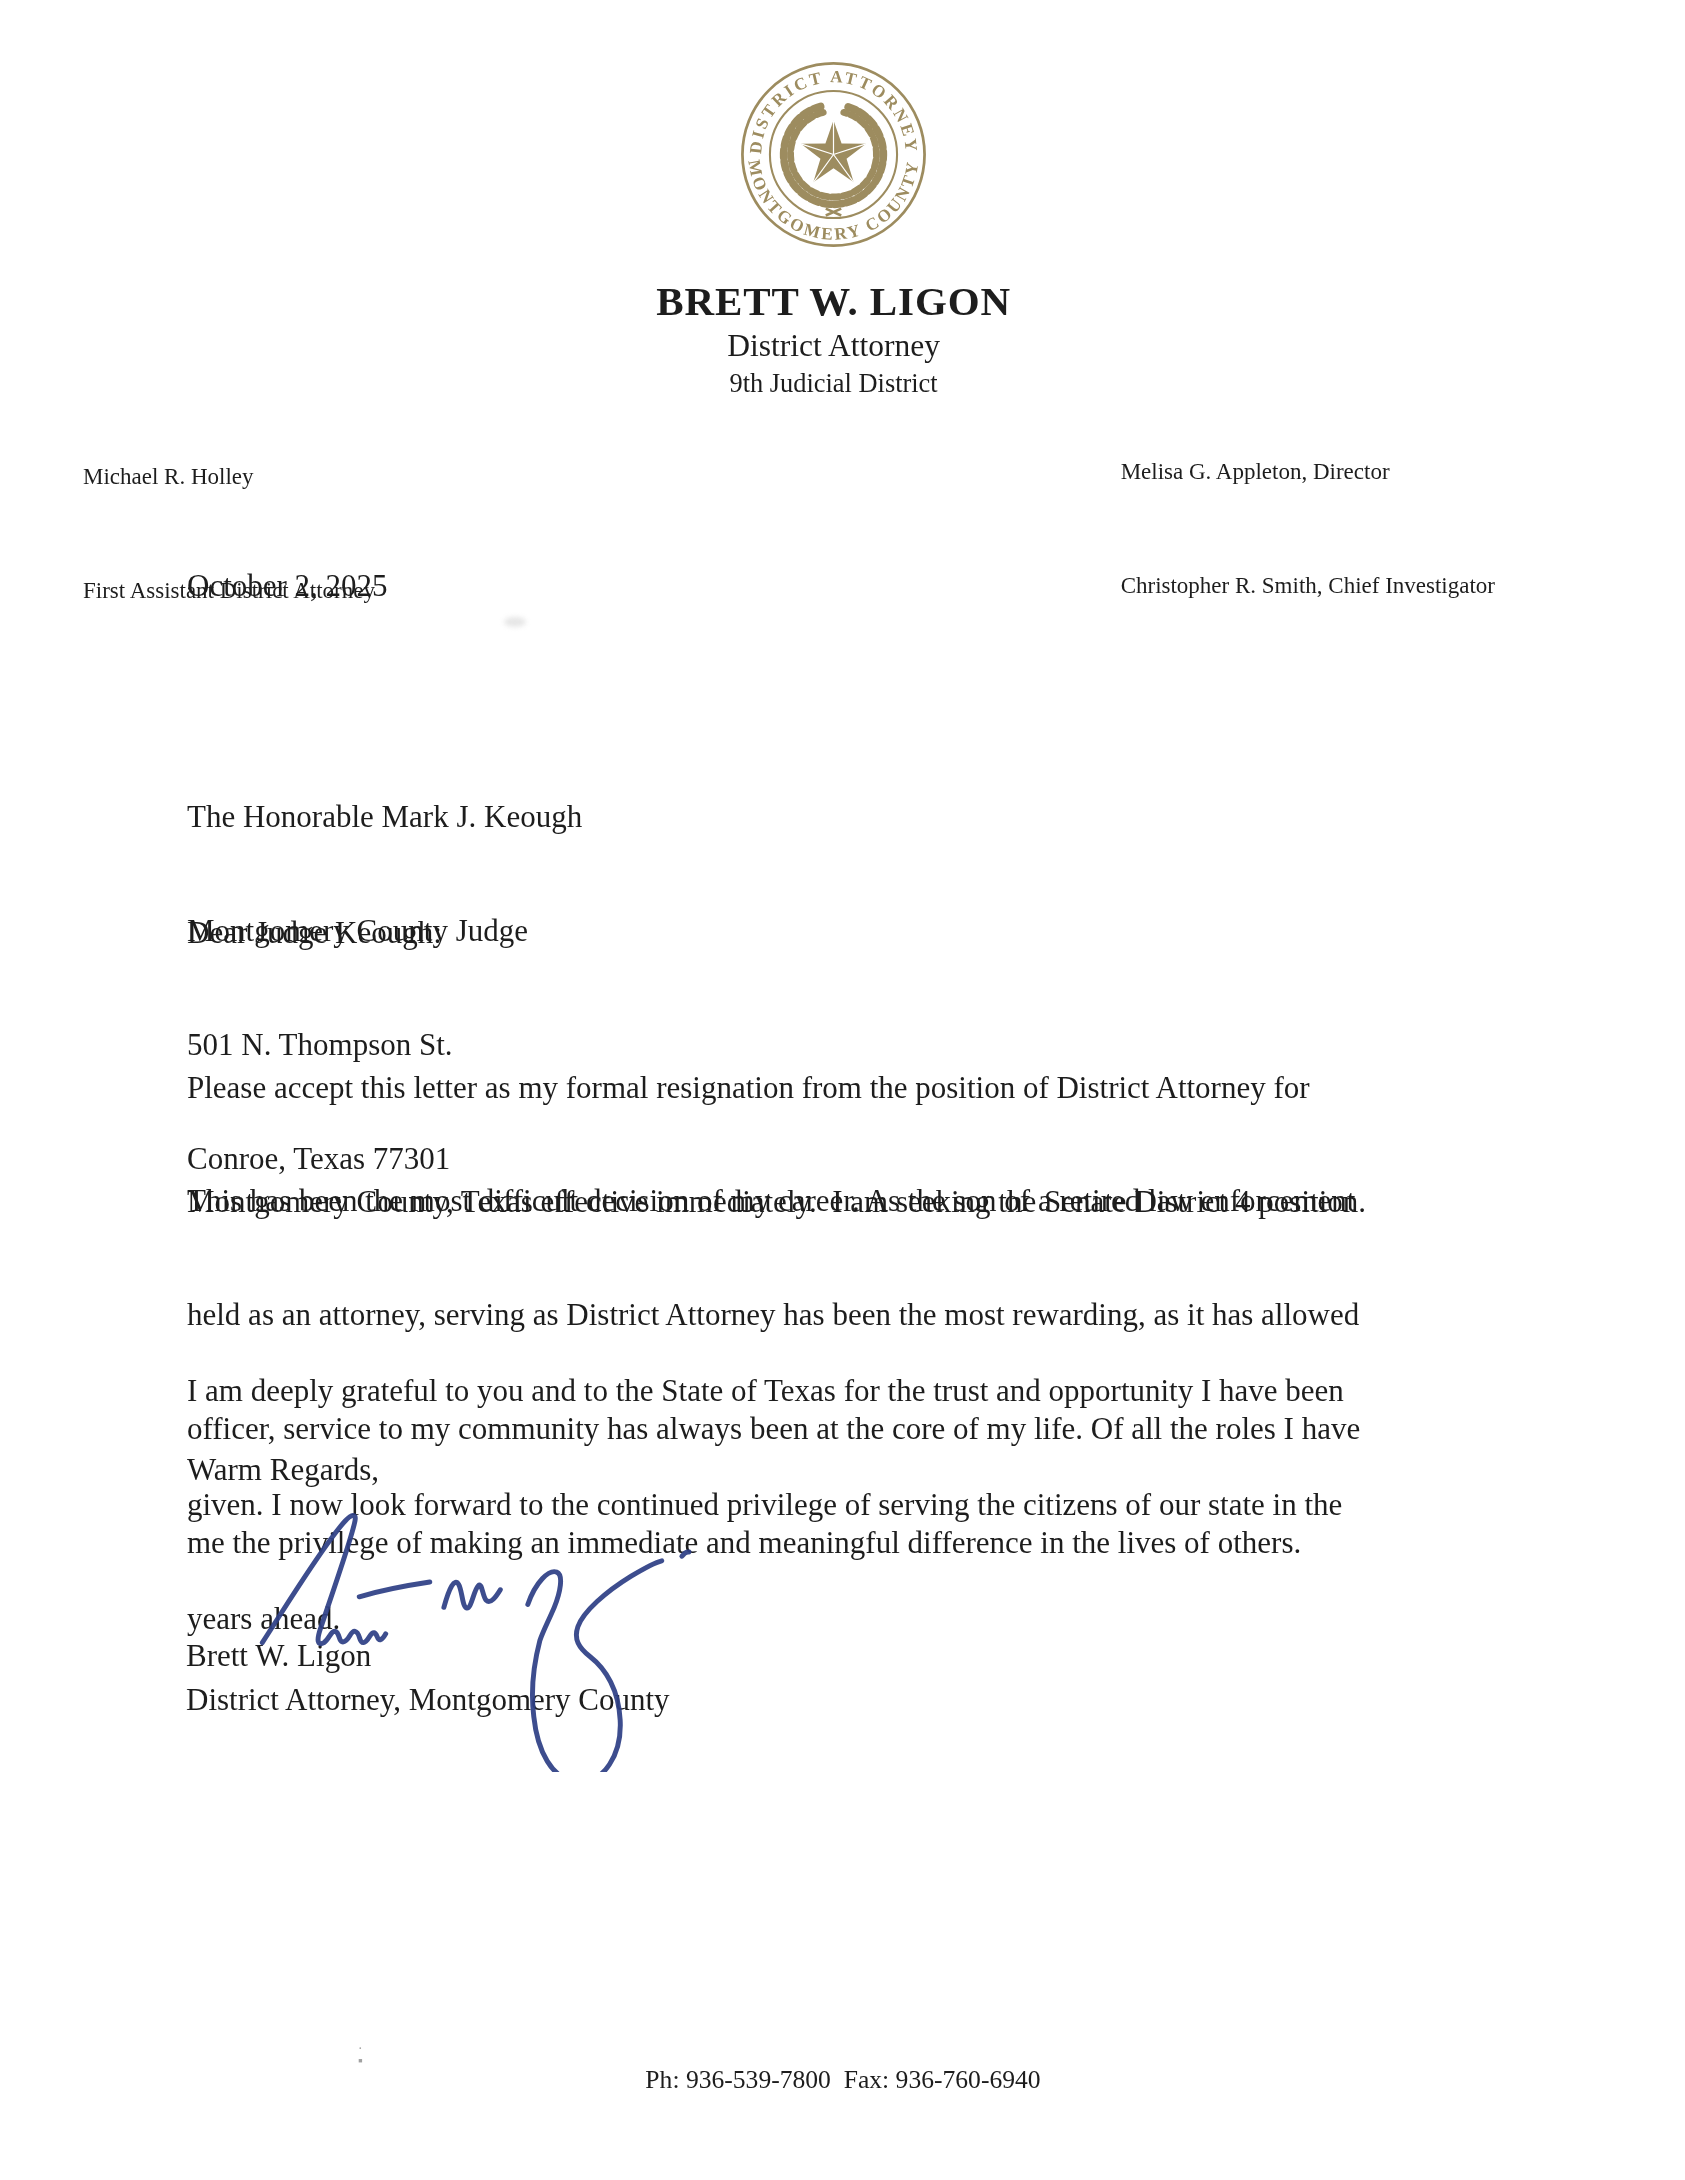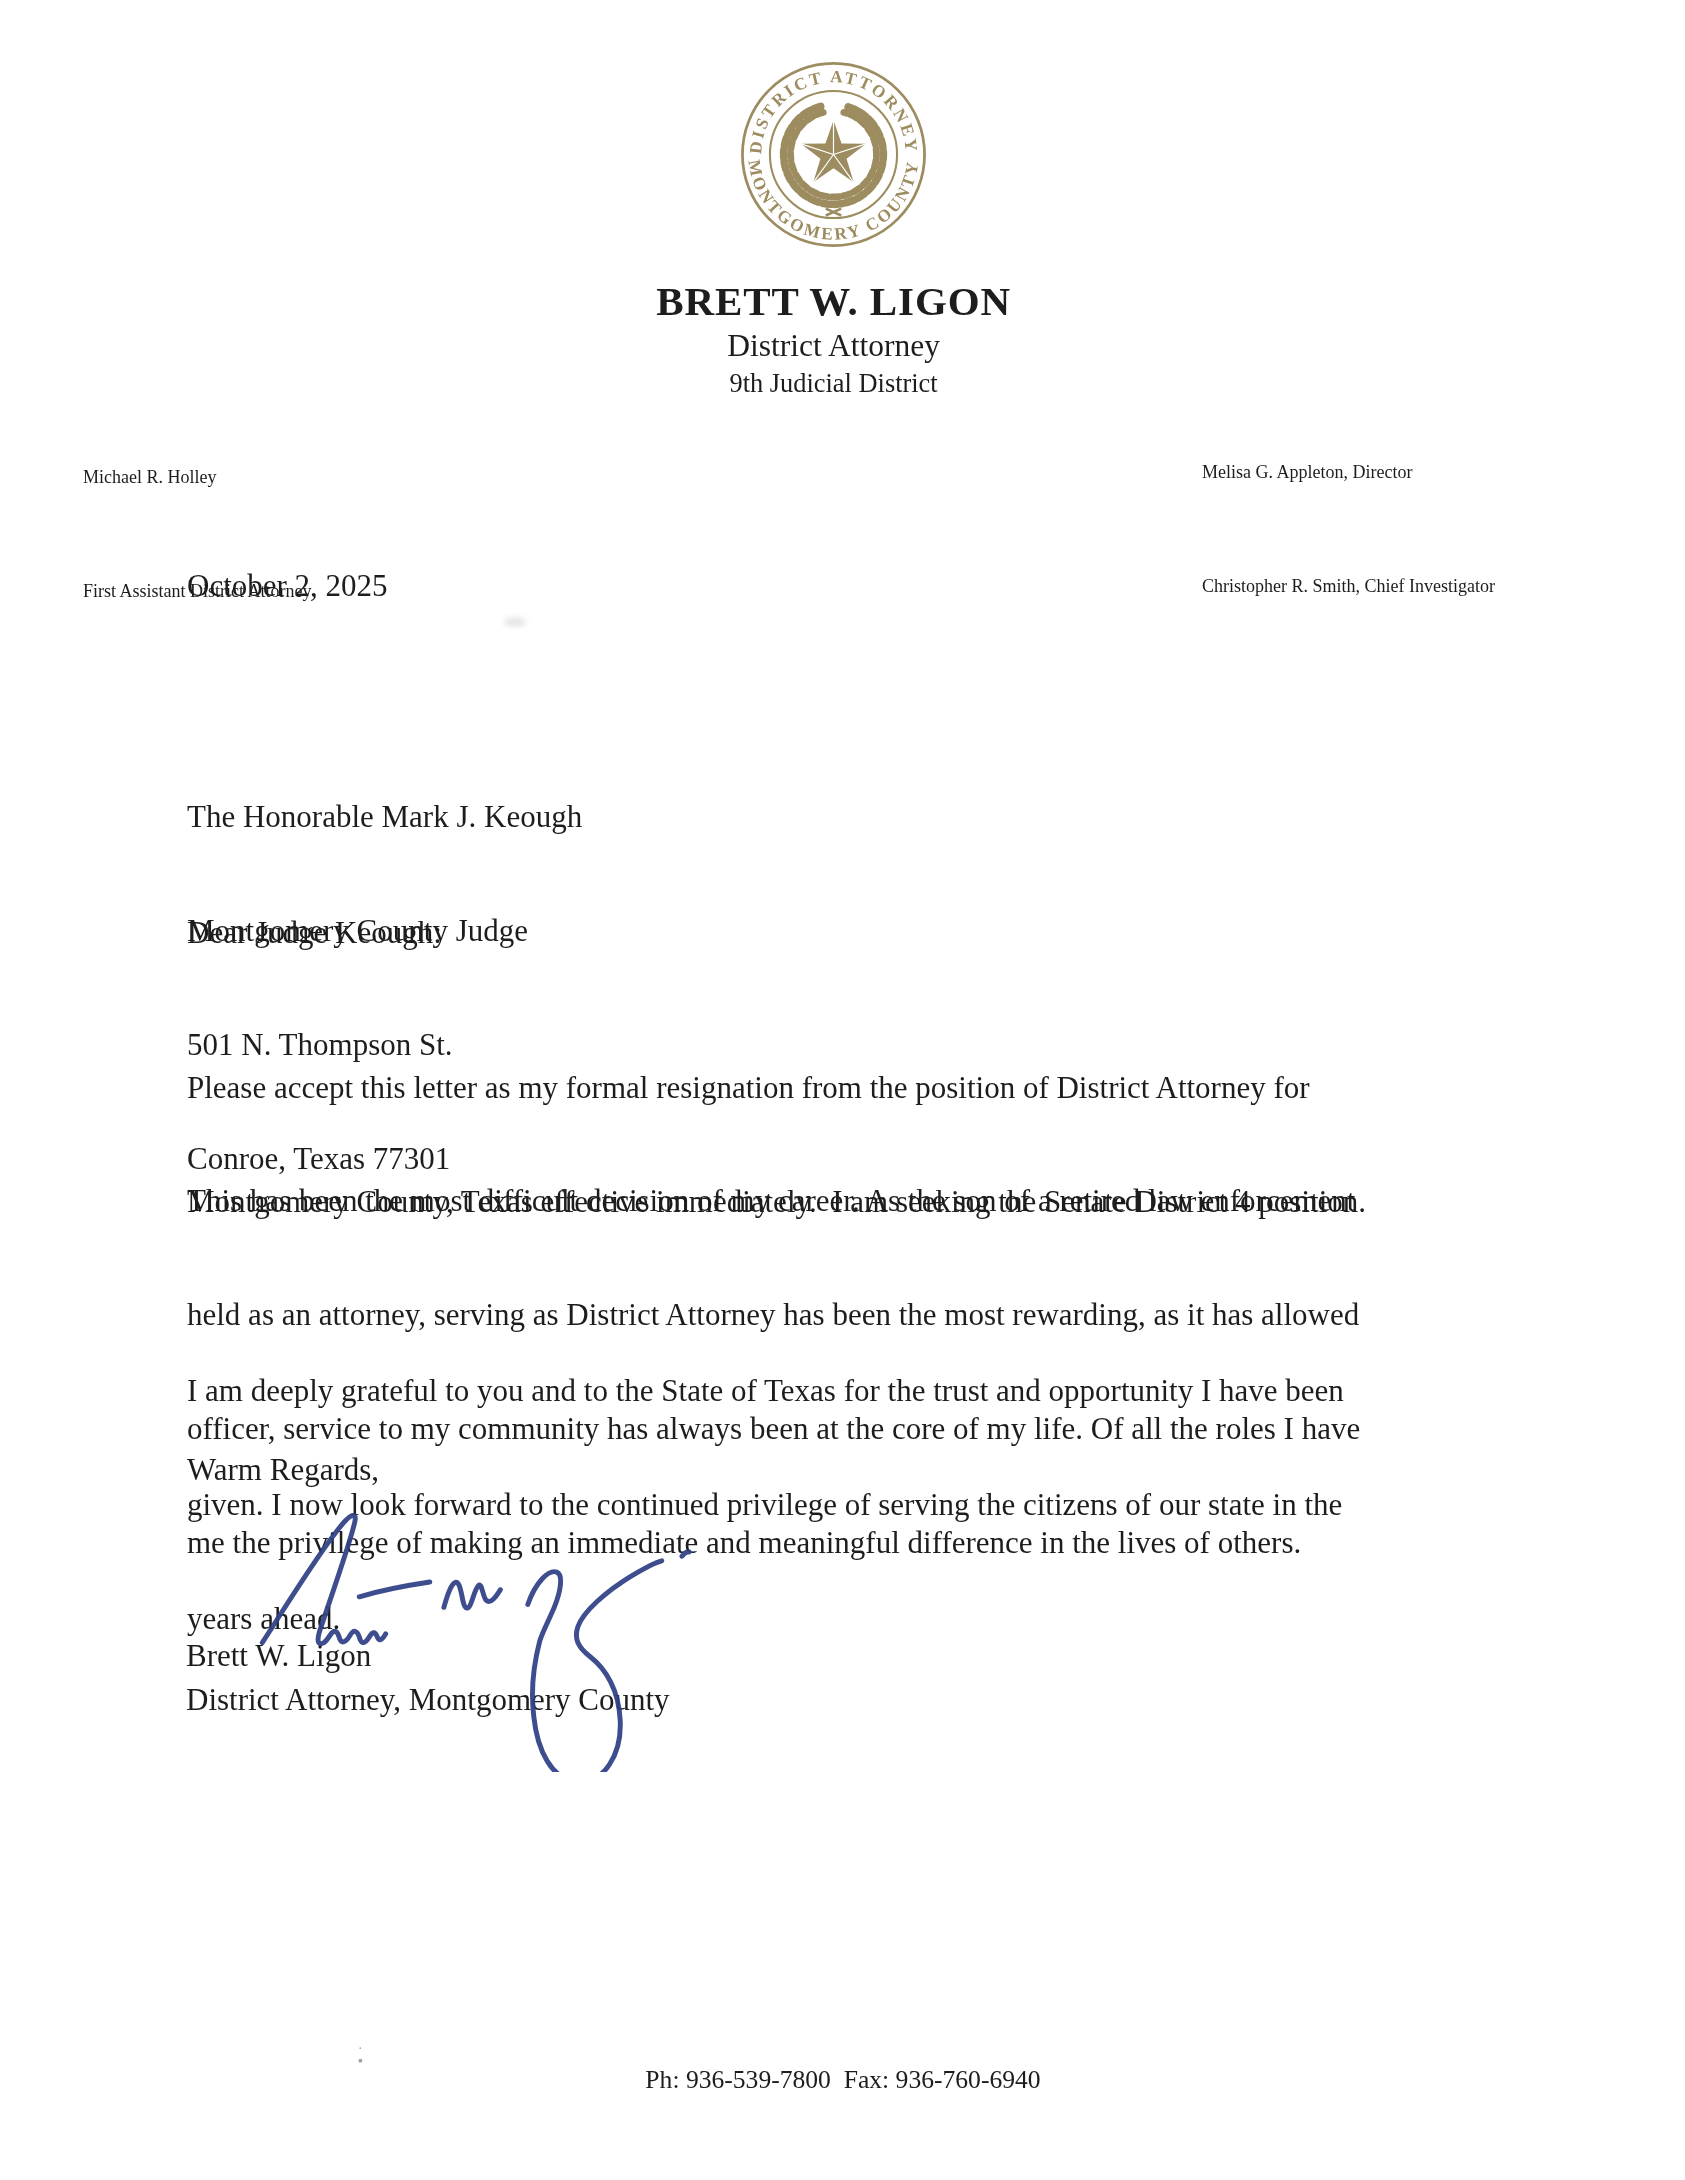--- a/index.html
+++ b/index.html
@@ -31,21 +31,21 @@
   }
   .masthead-title {
     font-size: 31.5px;
     line-height: 1;
   }
   .masthead-district {
     font-size: 26.4px;
     line-height: 1;
   }
   .side-official {
-    font-size: 18px;
+    font-size: 23px;
     line-height: 38px;
     white-space: pre-wrap;
   }
   .side-left { text-align: left; }
   .side-right { text-align: left; }
   .body-text {
     font-size: 31px;
     line-height: 38px;
     white-space: pre-wrap;
   }

